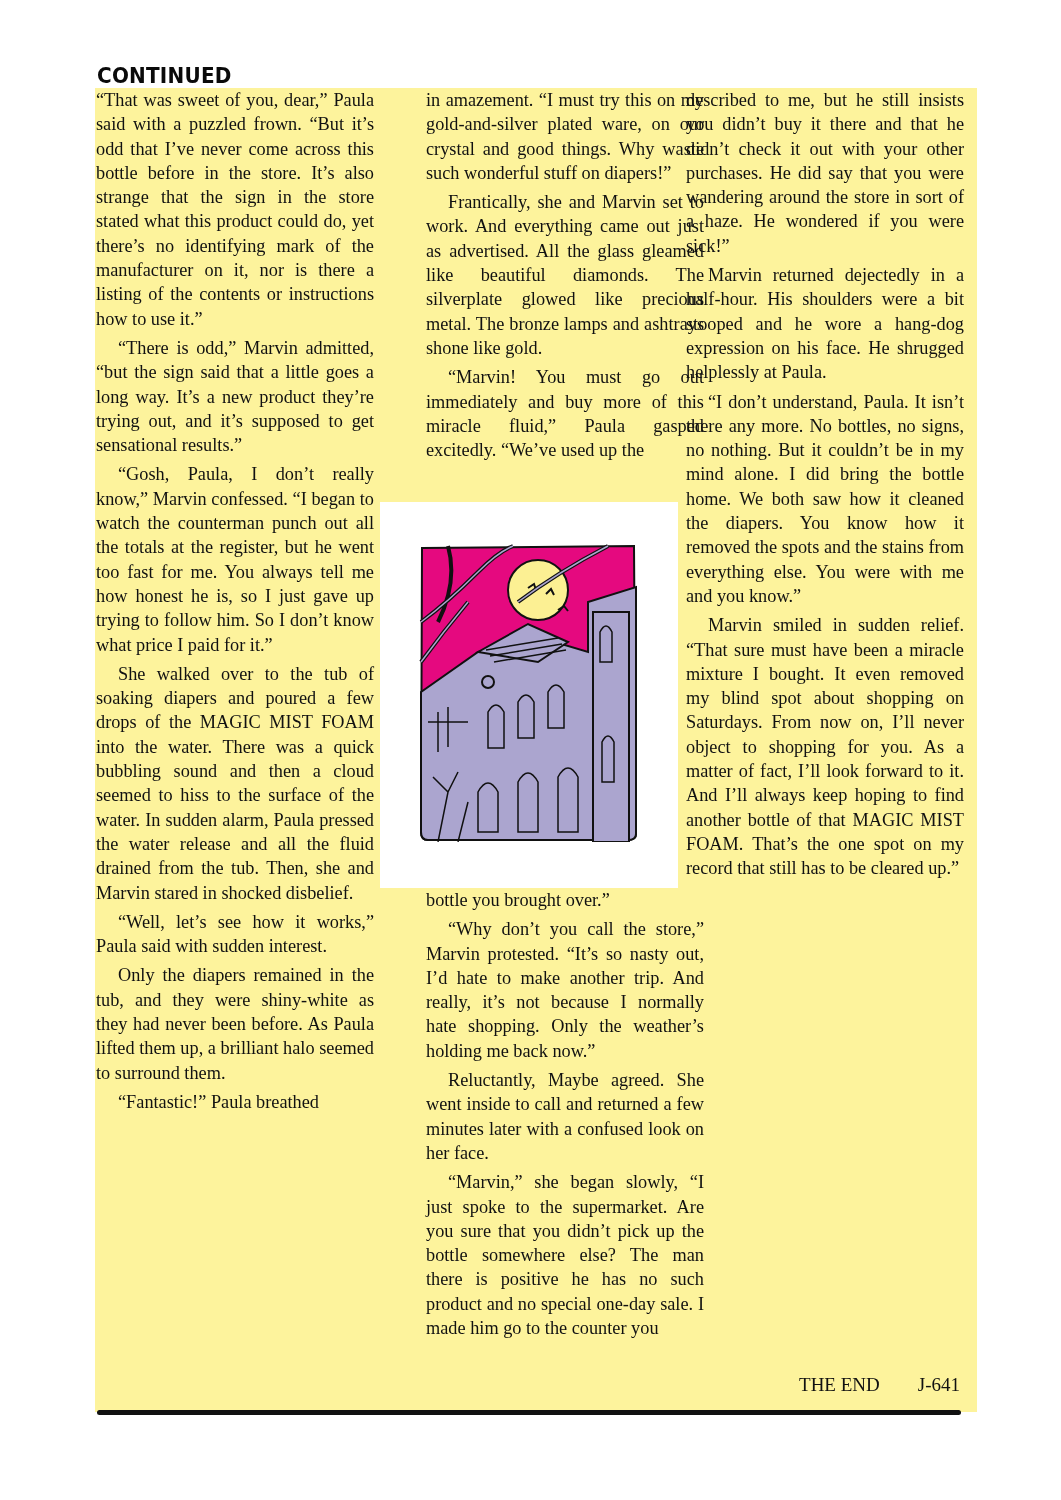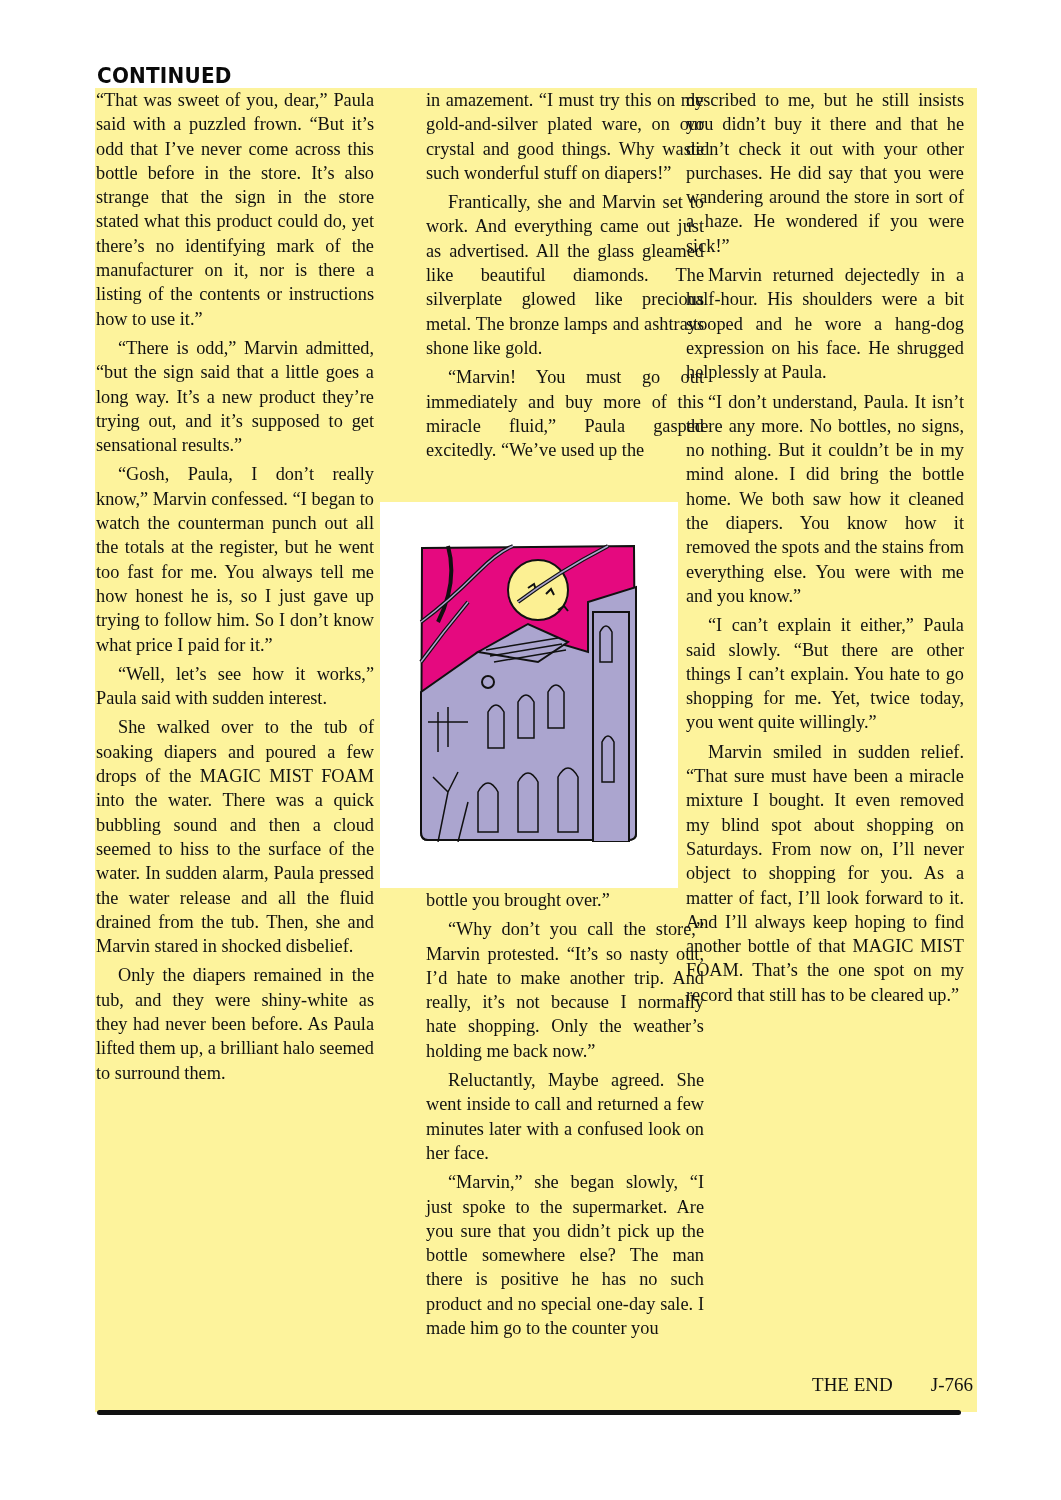--- a/index.html
+++ b/index.html
@@ -35,41 +35,42 @@
 
     .figure-box {
       position: absolute; left: 380px; top: 502px; width: 298px; height: 386px;
       background: #ffffff;
     }
     .figure-box svg { position: absolute; left: 38px; top: 40px; }
 
     .end-line {
       position: absolute; left: 686px; top: 1374px; width: 290px;
       font-family: "Liberation Serif", "DejaVu Serif", serif; font-size: 19px;
-      display: flex; justify-content: flex-end; gap: 38px; padding-right: 3px;
+      display: flex; justify-content: flex-end; gap: 38px; padding-right: 16px;
     }
     .rule {
       position: absolute; left: 97px; top: 1410px; width: 864px; height: 5px;
       background: #111; border-radius: 3px;
     }
   </style>
 </head>
 <body>
 
 <div class="continued">CONTINUED</div>
 
 <div class="page-bg"></div>
 
 <div class="col col1">
   <p class="cont">“That was sweet of you, dear,” Paula said with a puzzled frown. “But it’s odd that I’ve never come across this bottle before in the store. It’s also strange that the sign in the store stated what this product could do, yet there’s no identifying mark of the manufacturer on it, nor is there a listing of the contents or instructions how to use it.”</p>
   <p>“There is odd,” Marvin admitted, “but the sign said that a little goes a long way. It’s a new product they’re trying out, and it’s supposed to get sensational results.”</p>
   <p>“Gosh, Paula, I don’t really know,” Marvin confessed. “I began to watch the counterman punch out all the totals at the register, but he went too fast for me. You always tell me how honest he is, so I just gave up trying to follow him. So I don’t know what price I paid for it.”</p>
+  <p>She walked over to the tub of soaking diapers and poured a few drops of the MAGIC MIST FOAM into the water. There was a quick bubbling sound and then a cloud seemed to hiss to the surface of the water. In sudden alarm, Paula pressed the water release and all the fluid drained from the tub. Then, she and Marvin stared in shocked disbelief.</p>
   <p>“Well, let’s see how it works,” Paula said with sudden interest.</p>
-  <p>She walked over to the tub of soaking diapers and poured a few drops of the MAGIC MIST FOAM into the water. There was a quick bubbling sound and then a cloud seemed to hiss to the surface of the water. In sudden alarm, Paula pressed the water release and all the fluid drained from the tub. Then, she and Marvin stared in shocked disbelief.</p>
   <p>Only the diapers remained in the tub, and they were shiny-white as they had never been before. As Paula lifted them up, a brilliant halo seemed to surround them.</p>
+  <p>“Fantastic!” Paula breathed</p>
 </div>
 
 <div class="col col2">
   <div class="col2-top">
     <p class="cont">in amazement. “I must try this on my gold-and-silver plated ware, on our crystal and good things. Why waste such wonderful stuff on diapers!”</p>
     <p>Frantically, she and Marvin set to work. And everything came out just as advertised. All the glass gleamed like beautiful diamonds. The silverplate glowed like precious metal. The bronze lamps and ashtrays shone like gold.</p>
     <p>“Marvin! You must go out immediately and buy more of this miracle fluid,” Paula gasped excitedly. “We’ve used up the</p>
   </div>
   <div class="col2-bottom">
     <p class="cont">bottle you brought over.”</p>
@@ -96,22 +97,21 @@
     <path d="M3 80 Q30 60 60 30 Q80 10 95 4 M3 120 Q25 90 50 60 M30 4 Q40 40 20 80 M100 60 Q140 30 190 4" stroke="#111" stroke-width="4" fill="none"></path>
     <path d="M3 80 Q30 60 60 30 Q80 10 95 4 M3 120 Q25 90 50 60 M100 60 Q140 30 190 4" stroke="#aba5cf" stroke-width="1.5" fill="none"></path>
     <path d="M20 300 L30 250 L40 230 M30 250 L15 235 M40 300 L50 260" stroke="#111" stroke-width="1.5" fill="none"></path>
   </svg>
 </div>
 
 <div class="col col3">
   <p class="cont">described to me, but he still insists you didn’t buy it there and that he didn’t check it out with your other purchases. He did say that you were wandering around the store in sort of a haze. He wondered if you were sick!”</p>
   <p>Marvin returned dejectedly in a half-hour. His shoulders were a bit stooped and he wore a hang-dog expression on his face. He shrugged helplessly at Paula.</p>
   <p>“I don’t understand, Paula. It isn’t there any more. No bottles, no signs, no nothing. But it couldn’t be in my mind alone. I did bring the bottle home. We both saw how it cleaned the diapers. You know how it removed the spots and the stains from everything else. You were with me and you know.”</p>
-  <p>“I can’t explain it either,” Paula said slowly. “But there are other things I can’t explain. You hate to go shopping for me. Yet, twice today, you went quite willingly.”</p>
   <p>Marvin smiled in sudden relief. “That sure must have been a miracle mixture I bought. It even removed my blind spot about shopping on Saturdays. From now on, I’ll never object to shopping for you. As a matter of fact, I’ll look forward to it. And I’ll always keep hoping to find another bottle of that MAGIC MIST FOAM. That’s the one spot on my record that still has to be cleared up.”</p>
 </div>
 
 <div class="end-line">
   <span>THE END</span>
-  <span>J-766</span>
+  <span>J-641</span>
 </div>
 
 <div class="rule"></div>
 
 </body></html>

